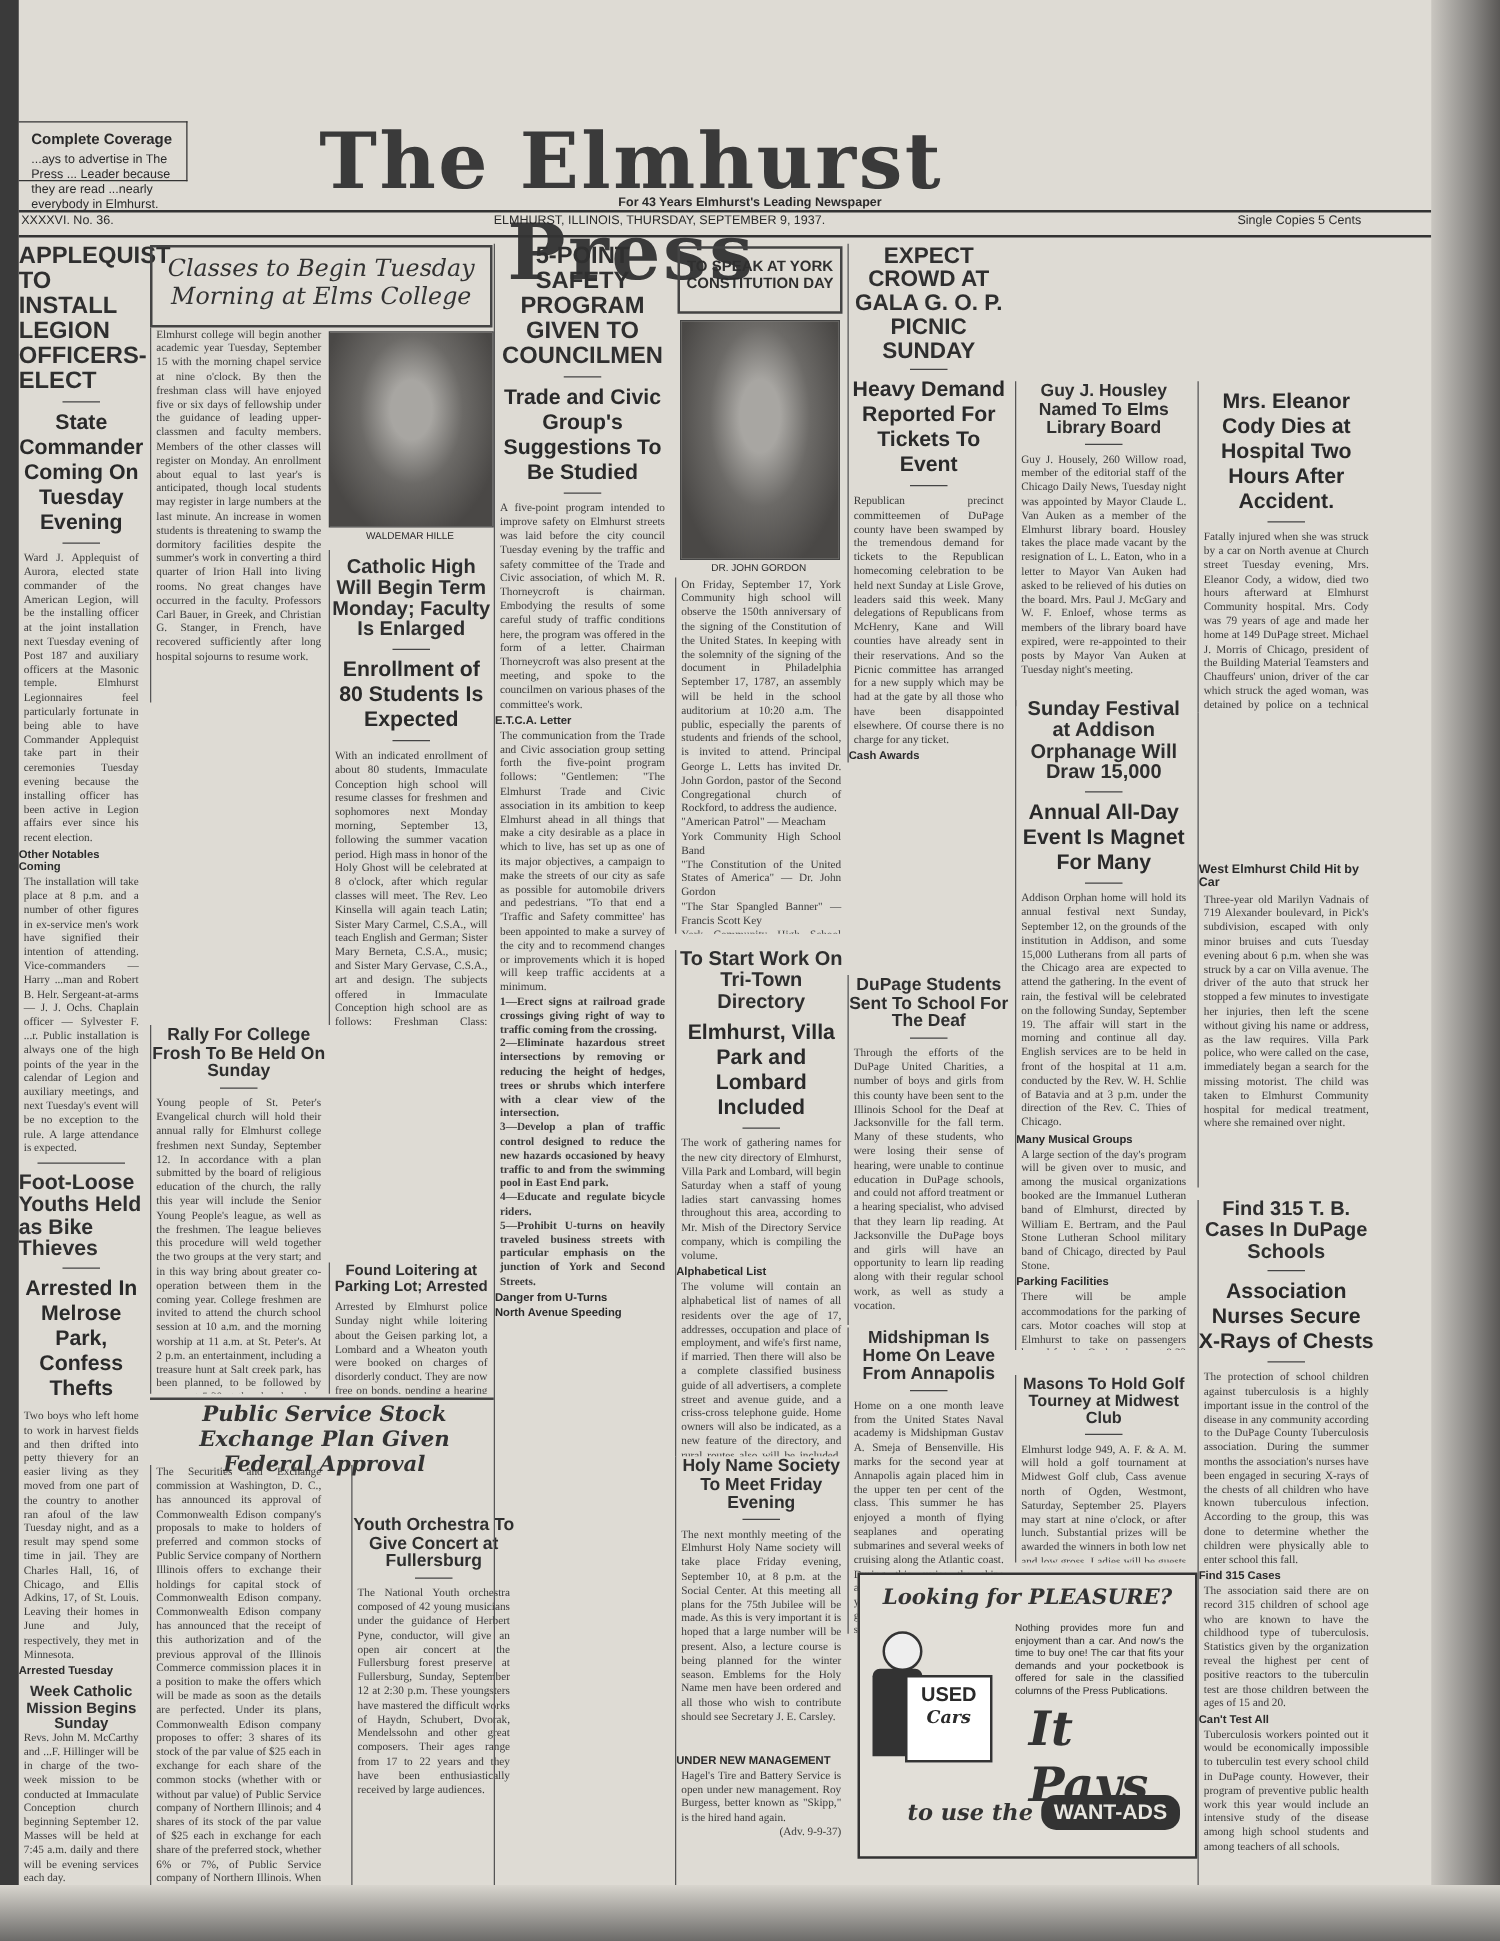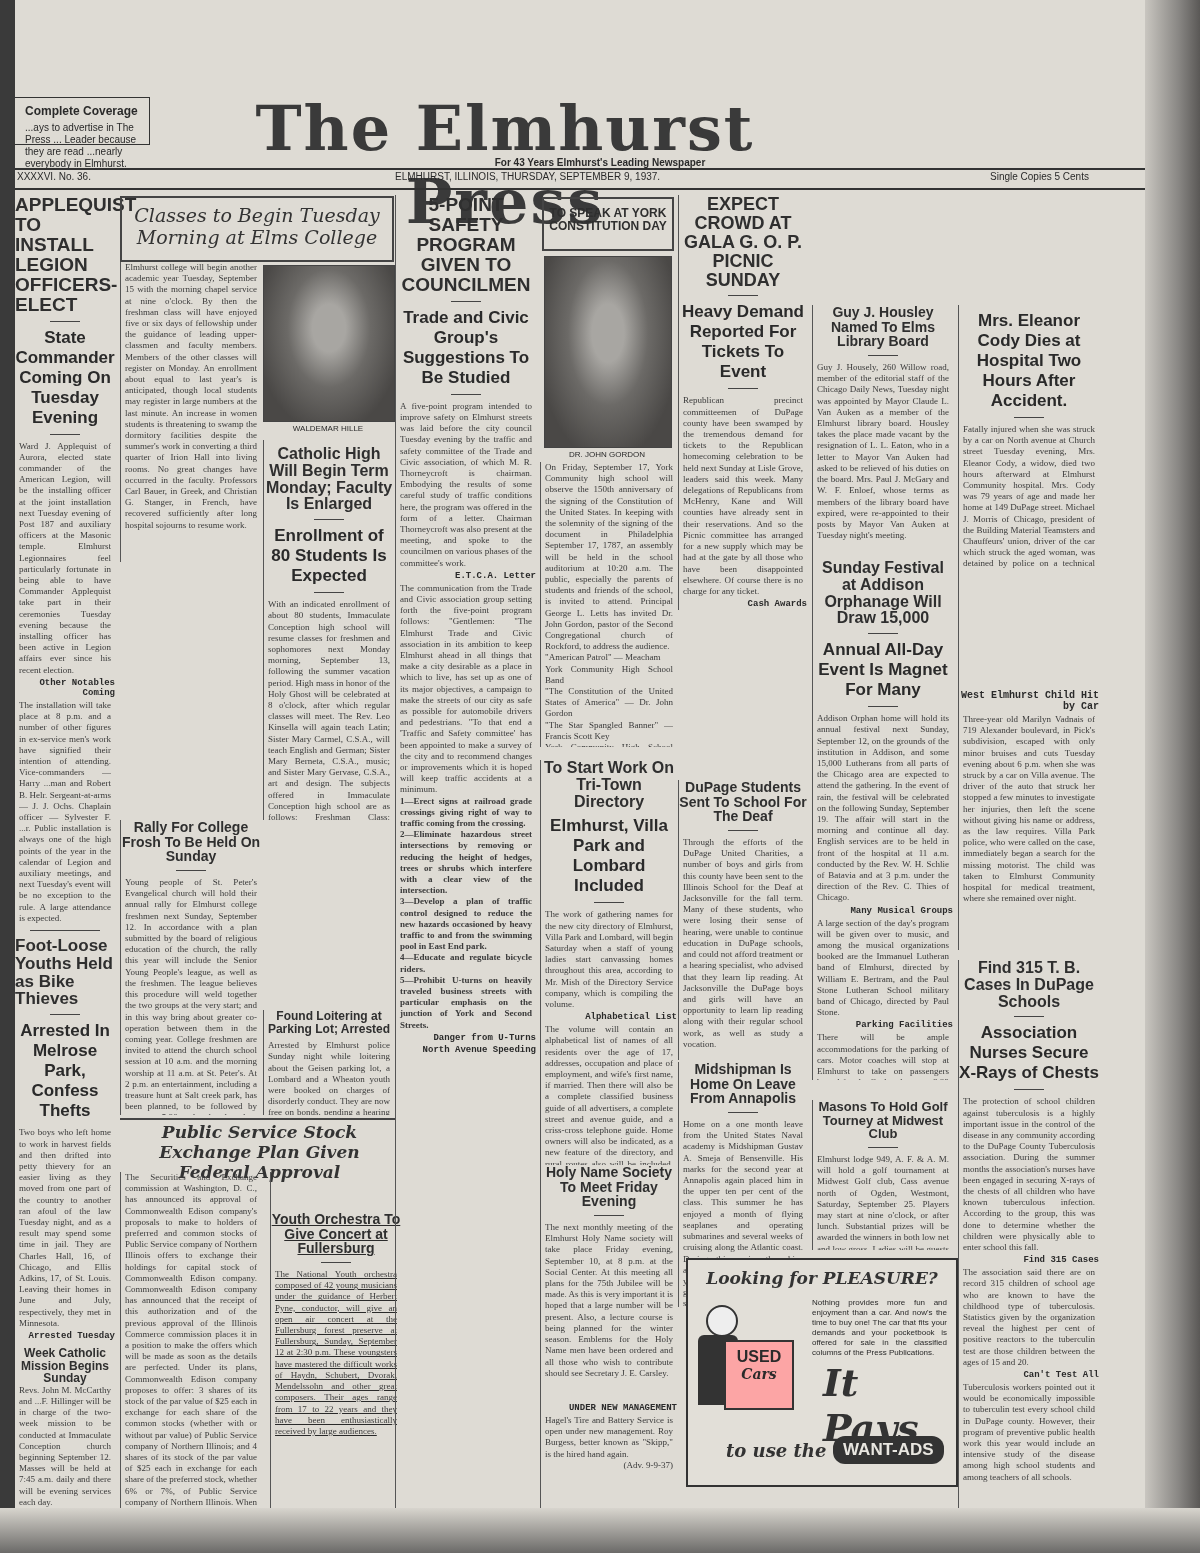--- a/index.html
+++ b/index.html
@@ -16,21 +16,21 @@
   .rule{position:absolute;left:15px;width:1130px;height:0;border-top:2px solid #333;}
   .dateline{position:absolute;top:171px;font-family:"Liberation Sans",sans-serif;font-size:10px;}
   .col{position:absolute;border-left:1px solid #555;}
   .hl{font-family:"Liberation Sans",sans-serif;font-weight:bold;color:#2f2f2f;text-align:center;line-height:1.05;margin:0;}
   .deck{font-family:"Liberation Sans",sans-serif;font-weight:bold;text-align:center;font-size:17px;margin:6px 0;}
   .body{font-size:9px;line-height:11.2px;text-align:justify;color:#3a3a3a;margin:0 4px;}
   .photo{background:radial-gradient(ellipse at 50% 40%,#a8a6a2 0 18%,#6c6a67 45%,#4a4846 80%);border:1px solid #444;position:absolute;}
   .caption{position:absolute;font-family:"Liberation Sans",sans-serif;font-size:8px;text-align:center;}
   .boxhead{border:2px solid #444;position:absolute;}
   .italic-hl{font-family:"DejaVu Serif",serif;font-style:italic;color:#333;text-align:center;margin:0;}
-  .subhead{font-family:Liberation Mono, monospace;font-weight:bold;font-size:9px;text-align:right;margin:2px 0;}
+  .subhead{font-family:Liberation Sans, sans-serif;font-weight:bold;font-size:9px;text-align:left;margin:2px 0;}
   .ad{position:absolute;border:2px solid #333;background:#e2dfd8;}
   .dash{width:30px;margin:6px auto;border-top:1px solid #444;}
 </style>
 </head>
 <body>
 
 <div class="page">
   <div class="binding"></div>
 
   <div class="ear" style="left:15px;top:97px;width:135px;height:48px;border-left:none;">
@@ -90,21 +90,21 @@
     <p class="hl" style="font-size:12px;">Found Loitering at Parking Lot; Arrested</p>
     <p class="body" style="margin-top:5px">Arrested by Elmhurst police Sunday night while loitering about the Geisen parking lot, a Lombard and a Wheaton youth were booked on charges of disorderly conduct. They are now free on bonds, pending a hearing of the charges Saturday morning before Justice of the Peace Alfred E. Watts.</p>
   </div>
 
   <div style="position:absolute;left:120px;top:1118px;width:275px;border-top:2px solid #444;"></div>
   <p class="italic-hl" style="position:absolute;left:122px;top:1122px;width:275px;font-size:17px;font-weight:bold;">Public Service Stock Exchange Plan Given Federal Approval</p>
   <div class="col" style="left:120px;top:1172px;width:140px;height:345px;overflow:hidden;">
     <p class="body">The Securities and Exchange commission at Washington, D. C., has announced its approval of Commonwealth Edison company's proposals to make to holders of preferred and common stocks of Public Service company of Northern Illinois offers to exchange their holdings for capital stock of Commonwealth Edison company. Commonwealth Edison company has announced that the receipt of this authorization and of the previous approval of the Illinois Commerce commission places it in a position to make the offers which will be made as soon as the details are perfected. Under its plans, Commonwealth Edison company proposes to offer: 3 shares of its stock of the par value of $25 each in exchange for each share of the common stocks (whether with or without par value) of Public Service company of Northern Illinois; and 4 shares of its stock of the par value of $25 each in exchange for each share of the preferred stock, whether 6% or 7%, of Public Service company of Northern Illinois. When such offers are made, the board of directors of Public Service company of Northern Illinois will send to all known stockholders a letter concerning the exchange offers.</p>
   </div>
 
-  <div class="col" style="left:270px;top:1172px;width:130px;height:345px;overflow:hidden;text-decoration:underline;">
+  <div class="col" style="left:281px;top:1172px;width:130px;height:345px;overflow:hidden;">
     <p class="hl" style="font-size:14px;margin-top:40px;">Youth Orchestra To Give Concert at Fullersburg</p>
     <div class="dash"></div>
     <p class="body">The National Youth orchestra composed of 42 young musicians under the guidance of Herbert Pyne, conductor, will give an open air concert at the Fullersburg forest preserve at Fullersburg, Sunday, September 12 at 2:30 p.m. These youngsters have mastered the difficult works of Haydn, Schubert, Dvorak, Mendelssohn and other great composers. Their ages range from 17 to 22 years and they have been enthusiastically received by large audiences.</p>
   </div>
 
   <div class="col" style="left:395px;top:195px;width:140px;height:1320px;overflow:hidden;">
     <p class="hl" style="font-size:19px;">5-POINT SAFETY PROGRAM GIVEN TO COUNCILMEN</p>
     <div class="dash"></div>
     <p class="deck">Trade and Civic Group's Suggestions To Be Studied</p>
     <div class="dash"></div>
@@ -220,21 +220,21 @@
     <p class="body">The association said there are on record 315 children of school age who are known to have the childhood type of tuberculosis. Statistics given by the organization reveal the highest per cent of positive reactors to the tuberculin test are those children between the ages of 15 and 20.</p>
     <p class="subhead">Can't Test All</p>
     <p class="body">Tuberculosis workers pointed out it would be economically impossible to tuberculin test every school child in DuPage county. However, their program of preventive public health work this year would include an intensive study of the disease among high school students and among teachers of all schools.</p>
   </div>
 
   <div class="ad" style="left:686px;top:1258px;width:268px;height:225px;">
     <p class="italic-hl" style="font-size:17px;font-weight:bold;margin-top:8px;">Looking for PLEASURE?</p>
     <p style="position:absolute;left:124px;top:38px;width:135px;font-family:'Liberation Sans',sans-serif;font-size:8px;line-height:10px;text-align:justify;margin:0;">Nothing provides more fun and enjoyment than a car. And now's the time to buy one! The car that fits your demands and your pocketbook is offered for sale in the classified columns of the Press Publications.</p>
     <div style="position:absolute;left:18px;top:45px;width:28px;height:28px;border-radius:50%;border:2px solid #333;background:#eee;"></div>
     <div style="position:absolute;left:10px;top:75px;width:40px;height:70px;background:#333;border-radius:6px 6px 0 0;"></div>
-    <div style="position:absolute;left:36px;top:80px;width:66px;height:66px;border:2px solid #333;background:#fca5a5;text-align:center;">
+    <div style="position:absolute;left:36px;top:80px;width:66px;height:66px;border:2px solid #333;background:#ffffff;text-align:center;">
       <div style="font-family:'Liberation Sans',sans-serif;font-weight:bold;font-size:16px;margin-top:6px;">USED</div>
       <div style="font-family:'DejaVu Serif',serif;font-style:italic;font-weight:bold;font-size:14px;">Cars</div>
     </div>
     <div style="position:absolute;left:135px;top:100px;font-family:'DejaVu Serif',serif;font-style:italic;font-weight:bold;font-size:38px;color:#333;">It Pays</div>
     <div style="position:absolute;left:38px;top:180px;font-family:'DejaVu Serif',serif;font-style:italic;font-weight:bold;font-size:18px;color:#333;">to use the</div>
     <div style="position:absolute;left:145px;top:176px;background:#333;color:#e8e6e0;border-radius:12px;padding:4px 10px;font-family:'Liberation Sans',sans-serif;font-weight:bold;font-size:17px;">WANT-ADS</div>
   </div>
 
   <div class="edge-right"></div>
   <div class="bottom-shade"></div>

